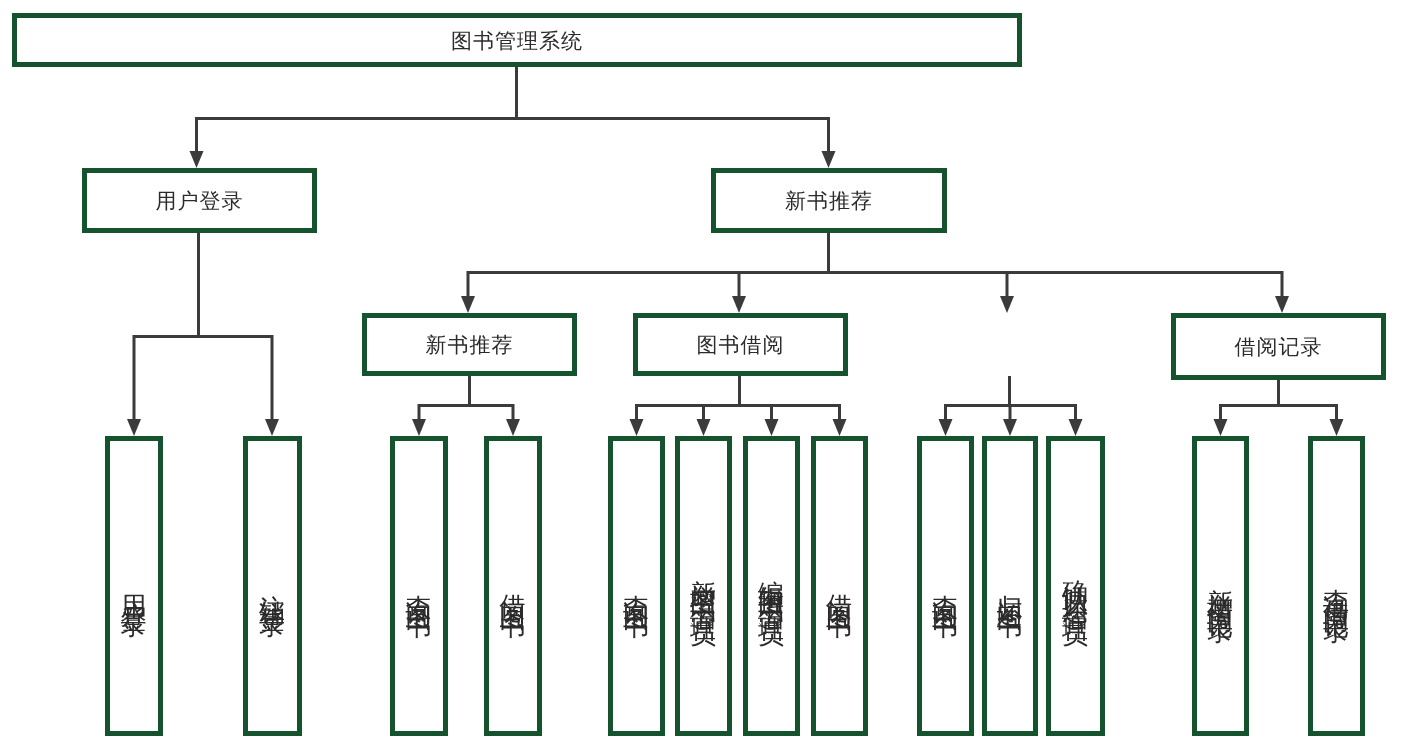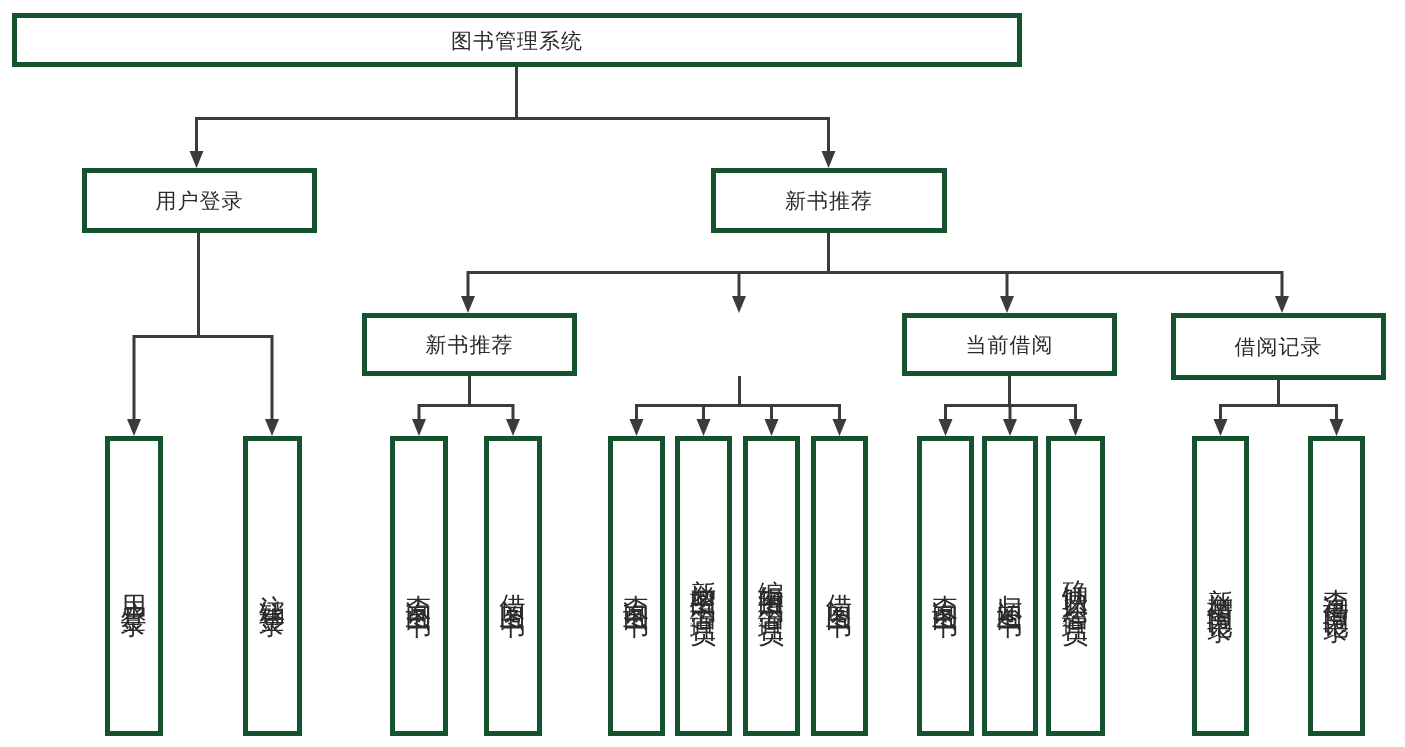--- a/index.html
+++ b/index.html
@@ -106,21 +106,21 @@
       <polygon points="1329.5,419 1343.5,419 1336.5,436"></polygon>
     </g>
   </svg>
 
   <div class="box hbox" style="left:12px; top:13px; width:1010px; height:54px;">图书管理系统</div>
 
   <div class="box hbox" style="left:82px; top:168px; width:235px; height:65px;">用户登录</div>
   <div class="box hbox" style="left:711px; top:168px; width:236px; height:65px;">新书推荐</div>
 
   <div class="box hbox" style="left:362px; top:313px; width:215px; height:63px;">新书推荐</div>
-  <div class="box hbox" style="left:902px; top:313px; width:215px; height:63px;">当前借阅</div>
+  <div class="box hbox" style="left:633px; top:313px; width:215px; height:63px;">图书借阅</div>
   <div class="box hbox" style="left:1171px; top:313px; width:215px; height:67px;">借阅记录</div>
 
   <div class="box vbox" style="left:105px; top:436px; width:58px; height:300px;">用户登录</div>
   <div class="box vbox" style="left:243px; top:436px; width:59px; height:300px;">注销登录</div>
 
   <div class="box vbox" style="left:390px; top:436px; width:58px; height:300px;">查询图书</div>
   <div class="box vbox" style="left:484px; top:436px; width:58px; height:300px;">借阅图书</div>
 
   <div class="box vbox" style="left:608px; top:436px; width:57px; height:300px;">查询图书</div>
   <div class="box vbox" style="left:675px; top:436px; width:57px; height:300px;">新增图书（管理员）</div>

